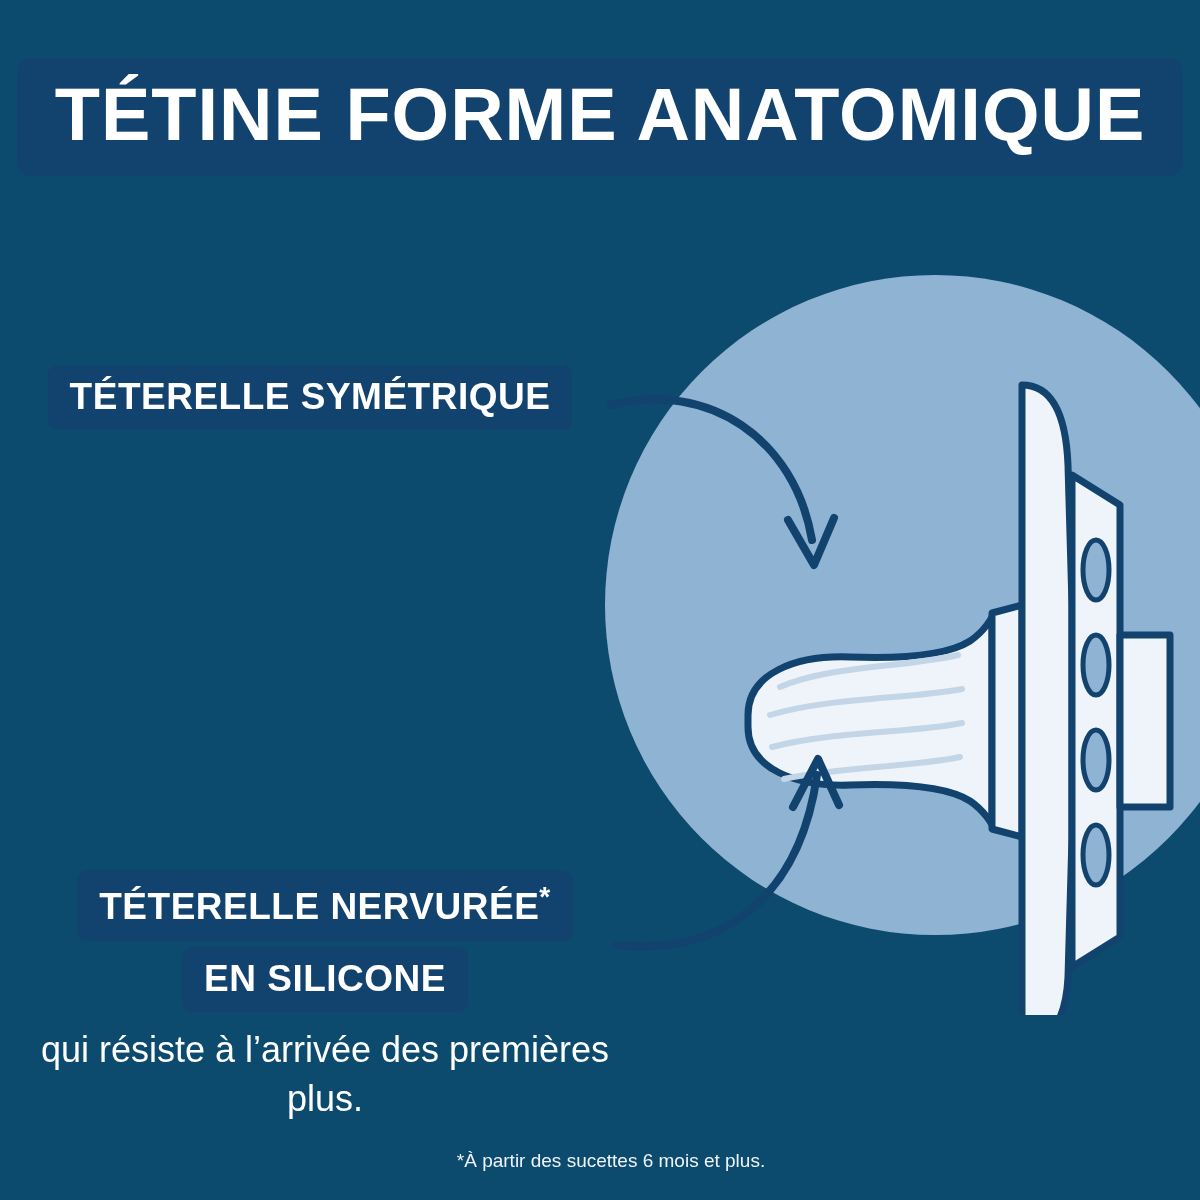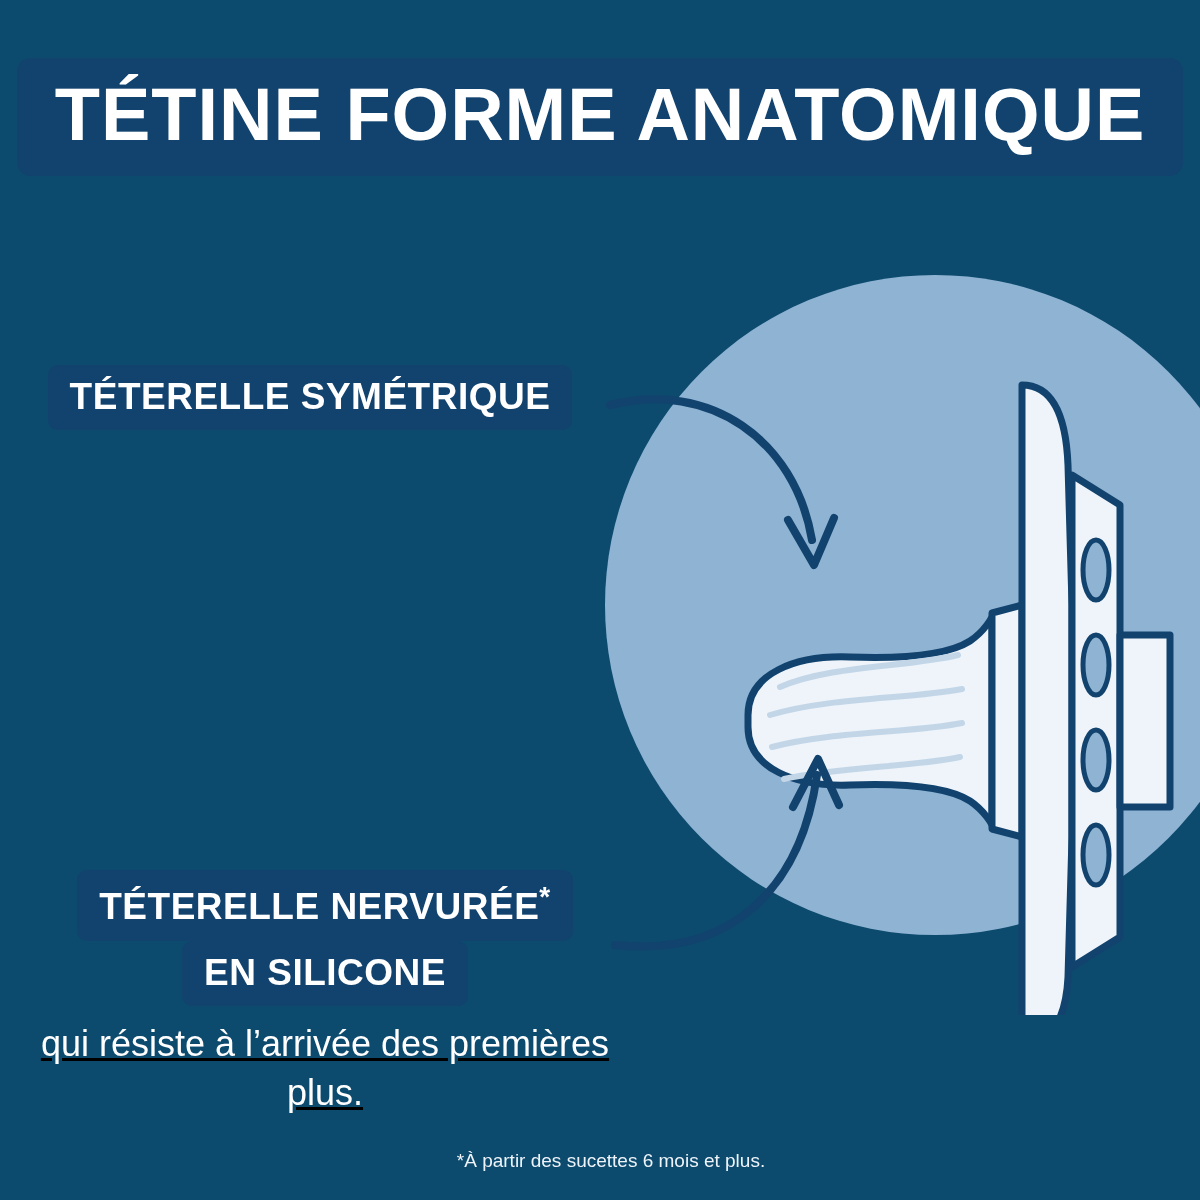--- a/index.html
+++ b/index.html
@@ -50,35 +50,36 @@
     background: #8fb3d2;
   }
 
   
   .callout {
     position: absolute;
     width: 600px;
     text-align: center;
   }
   .callout.top { left: 10px; top: 365px; }
-  .callout.bottom { left: 25px; top: 870px; text-decoration: underline; }
+  .callout.bottom { left: 25px; top: 870px; }
 
   .label-pill {
     display: inline-block;
     background: #12436e;
     color: #ffffff;
     font-size: 37px;
     font-weight: bold;
     letter-spacing: 0.5px;
     line-height: 1.12;
     padding: 11px 22px 13px 22px;
     border-radius: 10px;
     white-space: nowrap;
   }
   .label-pill.second {
+    margin-top: 6px;
   }
   .sup {
     font-size: 28px;
     vertical-align: super;
   }
   .body-text {
     margin-top: 14px;
     color: #ffffff;
     font-size: 36px;
     line-height: 1.35;

